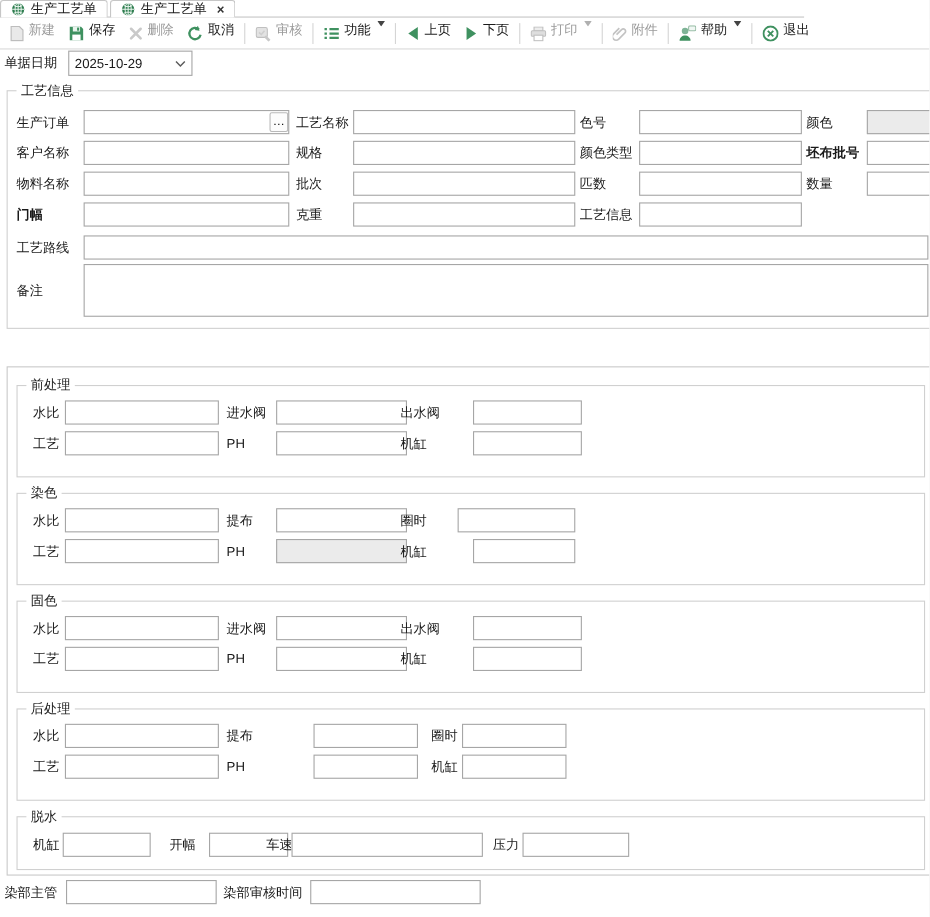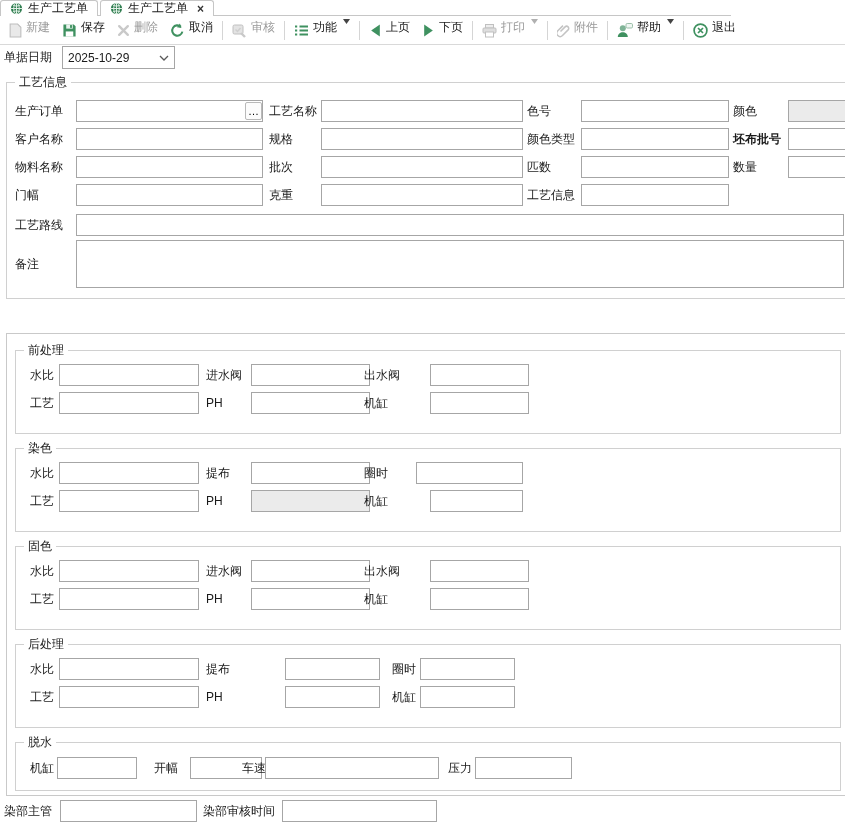--- a/index.html
+++ b/index.html
@@ -241,21 +241,21 @@
 
     <span class="flabel" style="left:8px; top:73px;">物料名称</span>
     <input class="fin" style="left: 69px; top: 73px; width: 187px;">
     <span class="flabel" style="left:262px; top:73px;">批次</span>
     <input class="fin" style="left: 314px; top: 73px; width: 202px;">
     <span class="flabel" style="left:520px; top:73px;">匹数</span>
     <input class="fin" style="left: 574px; top: 73px; width: 148px;">
     <span class="flabel" style="left:726px; top:73px;">数量</span>
     <input class="fin" style="left: 781px; top: 73px; width: 80px;">
 
-    <span class="flabel" style="left:8px; top:101px;">门幅</span>
+    <span class="flabel" style="left:8px; top:101px;font-weight:bold;">门幅</span>
     <input class="fin" style="left: 69px; top: 101px; width: 187px;">
     <span class="flabel" style="left:262px; top:101px;">克重</span>
     <input class="fin" style="left: 314px; top: 101px; width: 202px;">
     <span class="flabel" style="left:520px; top:101px;">工艺信息</span>
     <input class="fin" style="left: 574px; top: 101px; width: 148px;">
 
     <span class="flabel" style="left:8px; top:131px;">工艺路线</span>
     <input class="fin" style="left: 69px; top: 131px; width: 768px;">
 
     <span class="flabel" style="left:8px; top:170px;">备注</span>

